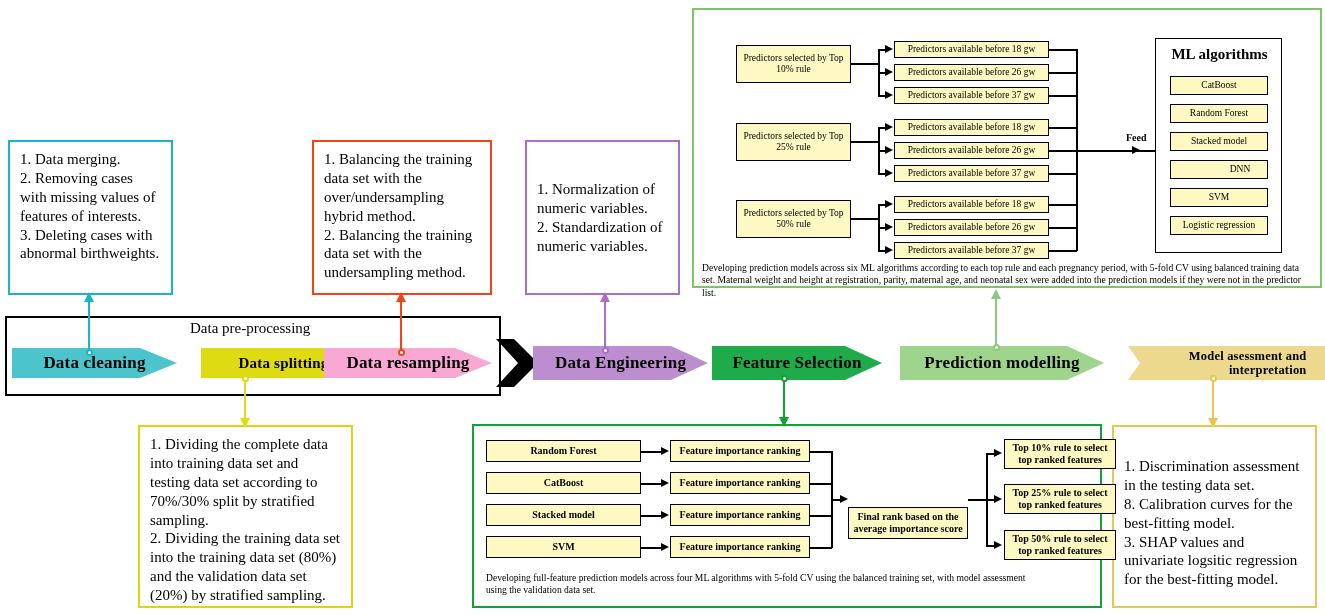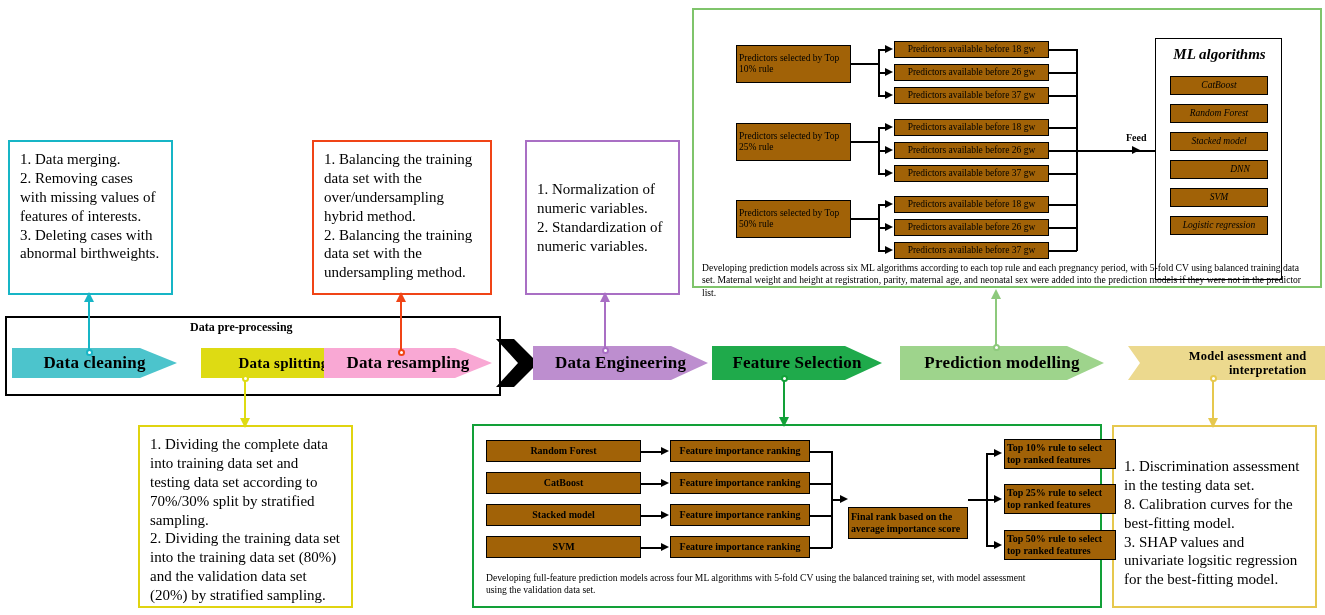--- a/index.html
+++ b/index.html
@@ -15,30 +15,30 @@
   .noteBox.purple{border-color:#a96fc4;}
   .noteBox.yellow{border-color:#e0d410;}
   .noteBox.gold{border-color:#e6c84e;}
 
   
   .greenPanel{position:absolute;box-sizing:border-box;background:#fff;border:2px solid #7fc46b;}
   .greenPanel.dark{border:2px solid #12a038;}
 
   
   .preWrap{position:absolute;box-sizing:border-box;border:2px solid #000;background:#fff;}
-  .preTitle{position:absolute;font-weight:bold;font-size:12px;}
+  .preTitle{position:absolute;font-weight:normal;font-size:15px;}
 
   
   .chev{position:absolute;display:flex;align-items:center;justify-content:center;
         font-weight:bold;letter-spacing:.2px;text-align:right;line-height:1.12;}
   .chev span{position:relative;z-index:2;}
 
   
-  .ibox{position:absolute;box-sizing:border-box;border:1.6px solid #000;background:#a16207;
-        display:flex;align-items:center;justify-content:center;text-align:left;
+  .ibox{position:absolute;box-sizing:border-box;border:1.6px solid #000;background:#fef9c3;
+        display:flex;align-items:center;justify-content:center;text-align:center;
         font-size:9.5px;line-height:1.18;padding:1px 2px;}
   .ibox.bold{font-weight:bold;font-size:10px;}
   .caption{position:absolute;font-size:9.6px;line-height:1.3;}
   .mlTitle{position:absolute;font-weight:bold;font-size:15px;text-align:center;}
 
   
   .hl{position:absolute;background:#000;height:1.6px;}
   .vl{position:absolute;background:#000;width:1.6px;}
   .ah{position:absolute;width:0;height:0;border-top:4.5px solid transparent;
       border-bottom:4.5px solid transparent;border-left:8px solid #000;}
@@ -136,21 +136,21 @@
   <div class="hl" style="left:355px;top:163px;width:28px;"></div>
   <div class="hl" style="left:355px;top:194px;width:28px;"></div>
   <div class="hl" style="left:355px;top:217px;width:28px;"></div>
   <div class="hl" style="left:355px;top:240px;width:28px;"></div>
   <div class="vl" style="left:382px;top:39px;height:202px;"></div>
 
   <div class="hl" style="left:382px;top:140px;width:80px;"></div>
   <div class="ah" style="left:438px;top:136px;"></div>
   <div class="feedLbl" style="left:432px;top:122px;">Feed</div>
 
-  <div class="abs" style="left:461px;top:28px;width:127px;height:242px;border:1.8px solid #000;background:#fff;font-style:italic;">
+  <div class="abs" style="left:461px;top:28px;width:127px;height:215px;border:1.8px solid #000;background:#fff;">
     <div class="mlTitle" style="left:0;top:7px;width:127px;">ML algorithms</div>
     <div class="ibox" style="left:14px;top:37px;width:98px;height:19px;">CatBoost</div>
     <div class="ibox" style="left:14px;top:65px;width:98px;height:19px;">Random Forest</div>
     <div class="ibox" style="left:14px;top:93px;width:98px;height:19px;">Stacked model</div>
     <div class="ibox" style="left:14px;top:121px;width:98px;height:19px;padding-left:44px;">DNN</div>
     <div class="ibox" style="left:14px;top:149px;width:98px;height:19px;">SVM</div>
     <div class="ibox" style="left:14px;top:177px;width:98px;height:19px;">Logistic regression</div>
   </div>
 
   <div class="caption" style="left:8px;top:252px;width:602px;">Developing prediction models across six ML algorithms according to each top rule and each pregnancy period, with 5-fold CV using balanced training data set. Maternal weight and height at registration, parity, maternal age, and neonatal sex were added into the prediction models if they were not in the predictor list.</div>

